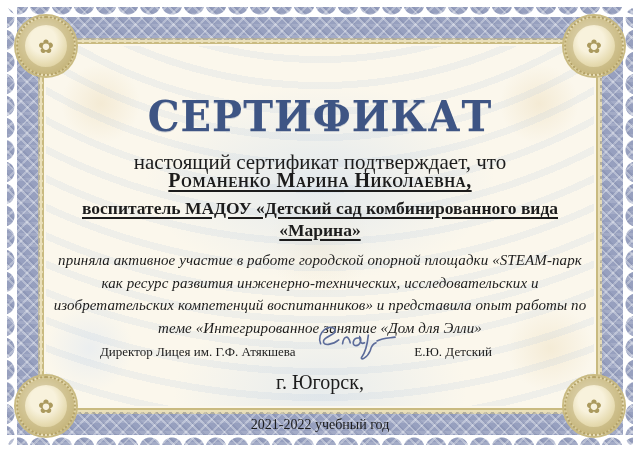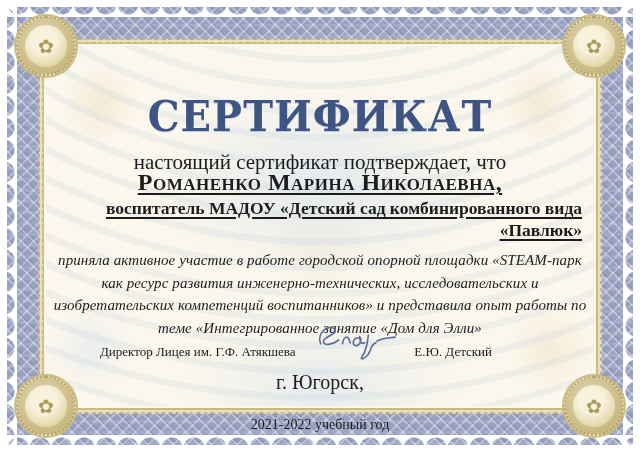--- a/index.html
+++ b/index.html
@@ -68,23 +68,23 @@
 
   
   .t{position:absolute;left:58px;right:58px;text-align:center;color:#1c1c1c;}
   .title{
     top:92px;font-family:"DejaVu Serif", serif;font-weight:700;
     font-size:40px;letter-spacing:1px;color:#3e5584;
     text-shadow:0 1px 0 rgba(62,85,132,.25);
     transform:scaleY(1.06);
   }
   .subtitle{top:150px;font-size:21px;}
-  .name{top:169px;font-size:24px;font-weight:700;font-variant:small-caps;letter-spacing:.5px;}
+  .name{top:169px;font-size:20px;font-weight:700;font-variant:small-caps;letter-spacing:.5px;}
   .name .u, .org .u{text-decoration:underline;text-decoration-thickness:1.5px;text-underline-offset:3px;}
-  .org{top:198px;font-size:17.5px;font-weight:700;line-height:1.25;text-align:right;}
+  .org{top:198px;font-size:17.5px;font-weight:700;line-height:1.25;}
   .org span{display:block;}
   .body{
     top:249px;left:52px;right:52px;font-size:15px;font-style:italic;
     line-height:1.5;letter-spacing:.1px;
   }
   .sigrow{
     position:absolute;top:330px;left:100px;right:148px;height:30px;
     display:flex;justify-content:space-between;align-items:flex-end;
   }
   .sigrow .lbl{font-size:13px;color:#1c1c1c;white-space:nowrap;}
@@ -120,21 +120,21 @@
     </div>
 
   <div class="t title">СЕРТИФИКАТ</div>
   <div class="t subtitle">настоящий сертификат подтверждает, что</div>
   <div class="t name"><span class="u">Романенко Марина Николаевна,</span></div>
   <div class="t org">
     <span>
         <span class="u">воспитатель МАДОУ «Детский сад комбинированного вида</span>
       </span>
     <span>
-        <span class="u">«Павлюк»</span>
+        <span class="u">«Марина»</span>
       </span>
   </div>
   <div class="t body">приняла активное участие в работе городской опорной площадки «STEAM-парк как ресурс развития инженерно-технических, исследовательских и изобретательских компетенций воспитанников» и представила опыт работы по теме «Интегрированное занятие «Дом для Элли»</div>
 
   <div class="sigrow">
     <span class="lbl">Директор Лицея им. Г.Ф. Атякшева</span>
     <svg class="sigimg" viewBox="0 0 90 44" fill="none">
       <g stroke="#5b6b9a" stroke-width="1.7" stroke-linecap="round" fill="none">
         <path d="M9 27 C4 15 19 5 24 12 C27 17 13 19 12 24 C11 30 22 28 28 23"></path>
         <path d="M32 27 C33 19 38 17 40 26"></path>

